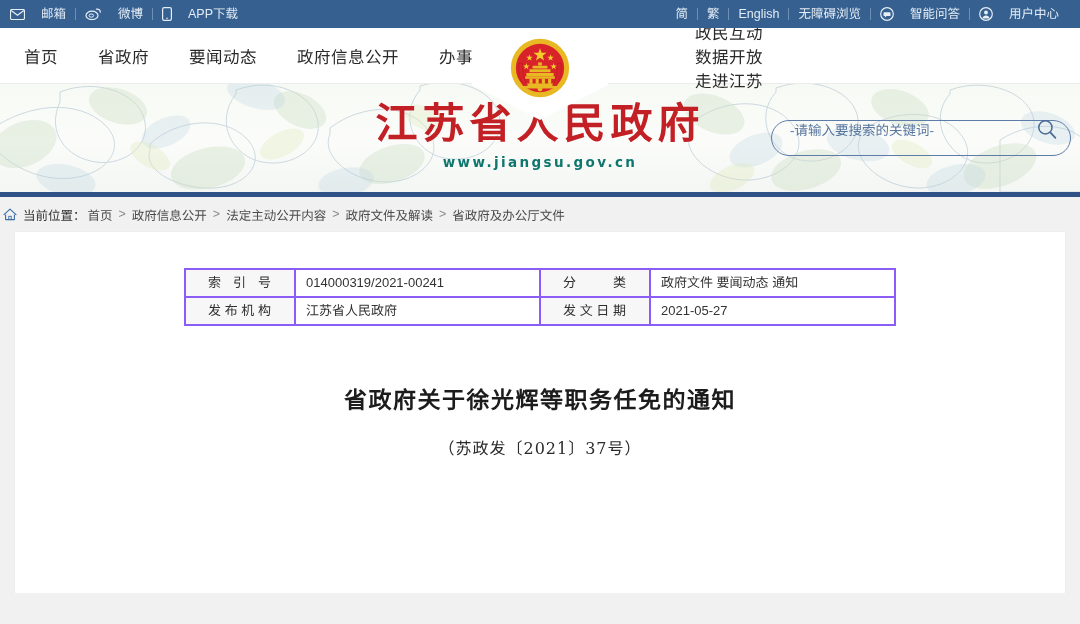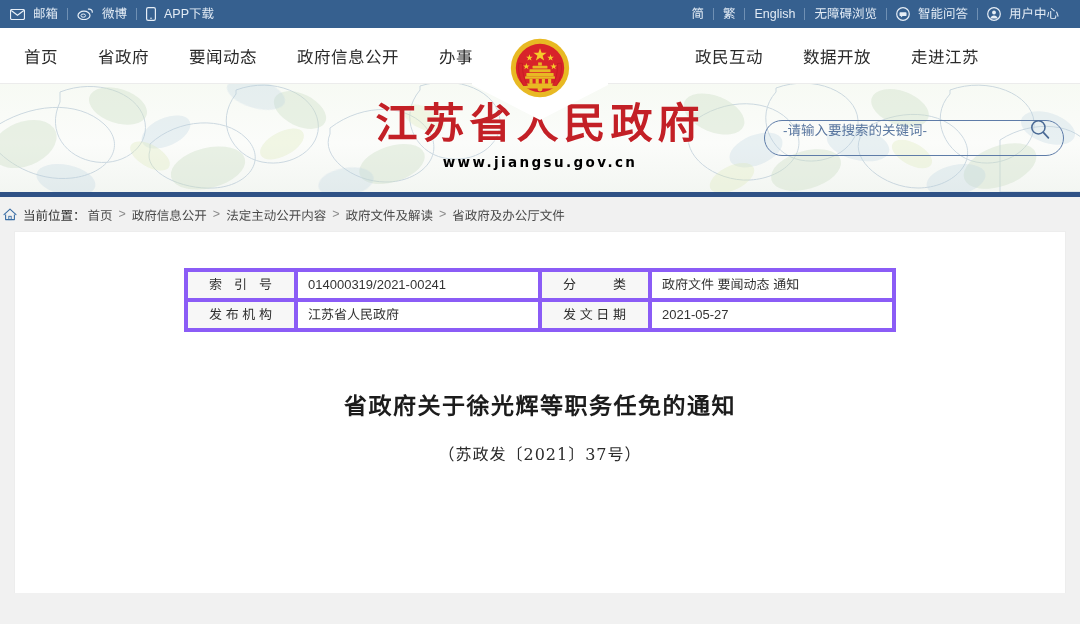--- a/index.html
+++ b/index.html
@@ -21,21 +21,21 @@
     display: flex;
     align-items: center;
     justify-content: space-between;
     padding: 0 12px 0 8px;
     color: #dde7f2;
     font-size: 12.5px;
     z-index: 5;
   }
   .topbar-left, .topbar-right { display: flex; align-items: center; }
   .tb-item {
-    display: flex; align-items: center; gap: 8px;
+    display: flex; align-items: center; gap: 16px;
     color: #e2ebf5; text-decoration: none;
     padding: 0 9px; line-height: 1;
     white-space: nowrap;
   }
   .tb-item:first-child { padding-left: 2px; }
   .tb-sep {
     width: 1px; height: 12px;
     background: #6f90b4;
     display: inline-block;
   }
@@ -47,21 +47,21 @@
     position: relative;
     height: 56px;
     background: #ffffff;
     display: flex;
     align-items: center;
     z-index: 4;
     border-bottom: 1px solid #ececec;
   }
   .nav-group { display: flex; align-items: center; }
   .nav-left  { padding-left: 4px; }
-  .nav-right { padding-left: 30px; }
+  .nav-right { padding-left: 30px; flex-direction: column; }
   .nav-item {
     color: #2a2a2a;
     font-size: 16.5px;
     text-decoration: none;
     padding: 0 20px;
     white-space: nowrap;
     letter-spacing: .5px;
   }
   .nav-spacer { flex: 0 0 118px; }
 
@@ -120,26 +120,26 @@
     color: #c32026;
     letter-spacing: 5px;
     line-height: 1;
     text-shadow: 0 1px 0 rgba(255,255,255,.55);
   }
   .brand-url {
     margin-top: 9px;
     font-family: "DejaVu Sans", "Liberation Sans", sans-serif;
     font-size: 13.5px;
     font-weight: 700;
-    color: #000000;
+    color: #0f766e;
     letter-spacing: 2.4px;
   }
   .searchbox {
     position: absolute;
-    right: 16px;
+    right: 9px;
     top: 50%;
     transform: translateY(-50%);
     width: 300px;
     height: 36px;
     border: 1px solid #5e7ca8;
     border-radius: 19px;
     display: flex;
     align-items: center;
     padding: 0 10px 16px 16px;
     background: transparent;
@@ -194,21 +194,21 @@
   
   .meta-table {
     width: 712px;
     margin: 0 auto;
     border-collapse: collapse;
     table-layout: fixed;
     font-size: 13px;
     color: #333;
   }
   .meta-table td {
-    border: 4px solid #8b5cf6;
+    border: 2px solid #8b5cf6;
     height: 26.5px;
     padding: 4px 10px;
     line-height: 1.4;
   }
   .meta-table td.k {
     background: #f7f7f7;
     text-align: center;
     color: #2f2f2f;
     width: 110px;
     letter-spacing: 1px;

